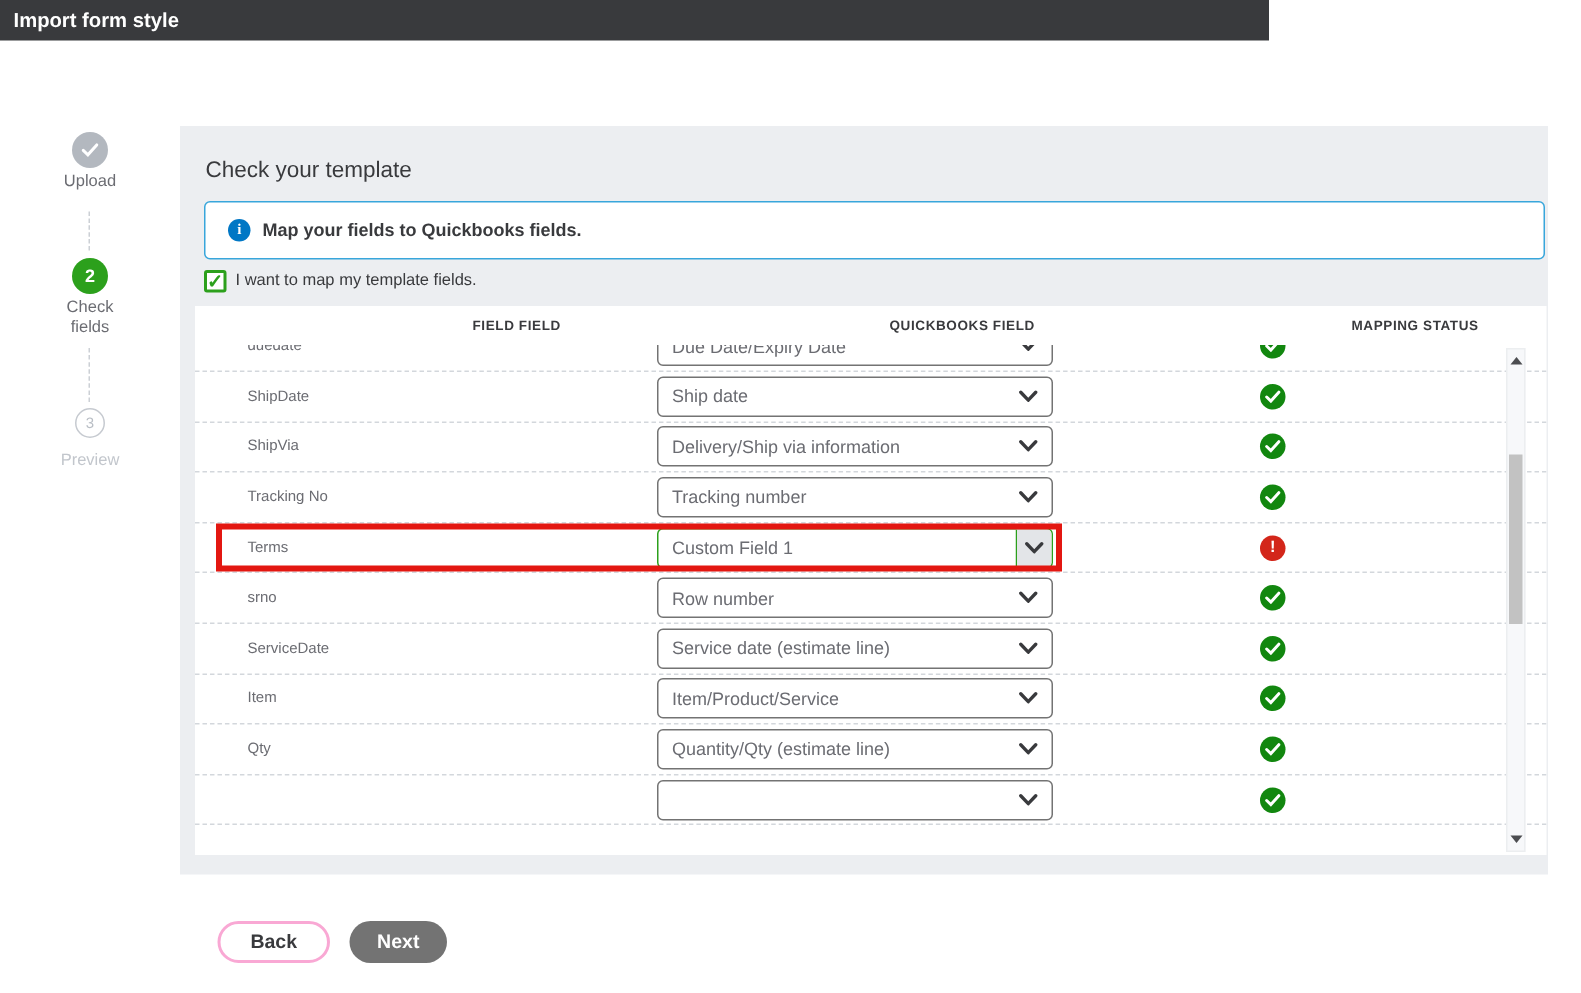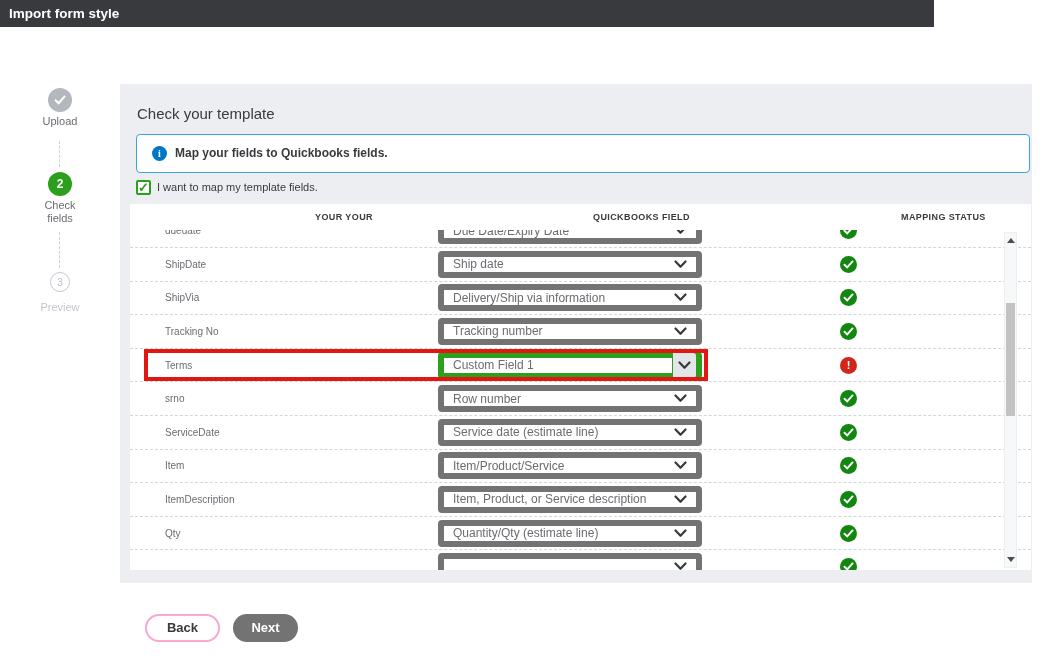--- a/index.html
+++ b/index.html
@@ -6,21 +6,21 @@
   html,body { width:1054px; height:662px; }
   body {
     position: relative;
     background: #ffffff;
     font-family: "Liberation Sans", sans-serif;
     overflow: hidden;
     color: #393a3d;
   }
   
   .titlebar {
-    position:absolute; left:0; top:0; width:934px; height:27px;
+    position:absolute; left:0; top:0; width:846px; height:27px;
     background:#393a3d; color:#fff;
     font-size:13.5px; font-weight:bold; line-height:27px; padding-left:9px;
   }
   
   .panel { position:absolute; left:120px; top:84px; width:912px; height:499px; background:#eceef1; }
   
   .stepper { position:absolute; left:0; top:84px; width:120px; }
   .step-circle { position:absolute; border-radius:50%; display:flex; align-items:center; justify-content:center; }
   .c-done { left:48px; top:4px; width:24px; height:24px; background:#b3b8bf; }
   .c-active { left:48px; top:88px; width:24px; height:24px; background:#2ca01c; color:#fff; font-size:12px; font-weight:bold; }
@@ -55,21 +55,21 @@
   .table-card { position:absolute; left:130px; top:204px; width:901px; height:366px; background:#fff; }
   .th { position:absolute; top:8px; font-size:9px; font-weight:bold; letter-spacing:0.4px; color:#393a3d; }
   .th1 { left:185px; } .th2 { left:463px; } .th3 { left:724px;padding-left:47px; }
   .rows-viewport { position:absolute; left:0; top:26px; width:901px; height:340px; overflow:hidden; }
   .rows { position:relative; top:-15.6px; }
   .trow { position:relative; height:33.6px; display:flex; align-items:center; border-bottom:1px dashed #d3d7dc; }
   .cell-your { width:308px; padding-left:35px; font-size:10px; color:#6b6c72; }
   .cell-qb { width:264px; }
   .dropdown {
     position:relative; width:264px; height:27px; background:#fff;
-    border:6px solid #737373; border-radius:4px;
+    border:1px solid #737373; border-radius:4px;
     display:flex; align-items:center; justify-content:space-between;
     padding:0 9px; font-size:12px; color:#6b6c72; cursor:pointer;gap:24px;
   }
   .dd-text { white-space:nowrap; overflow:hidden; }
   .dd-chevron { display:flex; align-items:center; }
   .trow.highlighted .dropdown { border-color:#2ca01c; padding-right:0;text-align:center; }
   .trow.highlighted .dd-chevron {
     width:24px; height:25px; background:#e3e5e8; border-left:1px solid #2ca01c;
     border-radius:0 3px 3px 0; justify-content:center;
   }
@@ -141,21 +141,21 @@
 </div>
 
 <div class="map-check-row">
   <div class="checkbox">
     <span>✓</span>
   </div>
   <div class="check-label">I want to map my template fields.</div>
 </div>
 
 <div class="table-card">
-  <div class="th th1">YOUR YOUR</div>
+  <div class="th th1">FIELD FIELD</div>
   <div class="th th2">QUICKBOOKS FIELD</div>
   <div class="th th3">MAPPING STATUS</div>
 
   <div class="rows-viewport">
     <div class="rows">
   <div class="trow">
     <div class="cell-your">duedate</div>
     <div class="cell-qb">
       <div class="dropdown">
         <span class="dd-text">Due Date/Expiry Date</span>
@@ -327,42 +327,20 @@
       <span class="status-ok">
         <svg width="11" height="9" viewBox="0 0 12 10">
                 <path d="M1.5 5.2 L4.6 8.2 L10.5 1.6" stroke="#ffffff" stroke-width="2.2" fill="none" stroke-linecap="round"></path>
               </svg>
       </span>
 
     </div>
 
   </div>
 
-  <div class="trow">
-    <div class="cell-your">ItemDescription</div>
-    <div class="cell-qb">
-      <div class="dropdown">
-        <span class="dd-text">Item, Product, or Service description</span>
-        <span class="dd-chevron">
-          <svg width="13" height="9" viewBox="0 0 13 9">
-                  <path d="M1.5 1.5 L6.5 6.8 L11.5 1.5" stroke="#393a3d" stroke-width="2.2" fill="none" stroke-linecap="round" stroke-linejoin="round"></path>
-                </svg>
-        </span>
-      </div>
-    </div>
-    <div class="cell-status">
-      <span class="status-ok">
-        <svg width="11" height="9" viewBox="0 0 12 10">
-                <path d="M1.5 5.2 L4.6 8.2 L10.5 1.6" stroke="#ffffff" stroke-width="2.2" fill="none" stroke-linecap="round"></path>
-              </svg>
-      </span>
-
-    </div>
-
-  </div>
 
   <div class="trow">
     <div class="cell-your">Qty</div>
     <div class="cell-qb">
       <div class="dropdown">
         <span class="dd-text">Quantity/Qty (estimate line)</span>
         <span class="dd-chevron">
           <svg width="13" height="9" viewBox="0 0 13 9">
                   <path d="M1.5 1.5 L6.5 6.8 L11.5 1.5" stroke="#393a3d" stroke-width="2.2" fill="none" stroke-linecap="round" stroke-linejoin="round"></path>
                 </svg>

